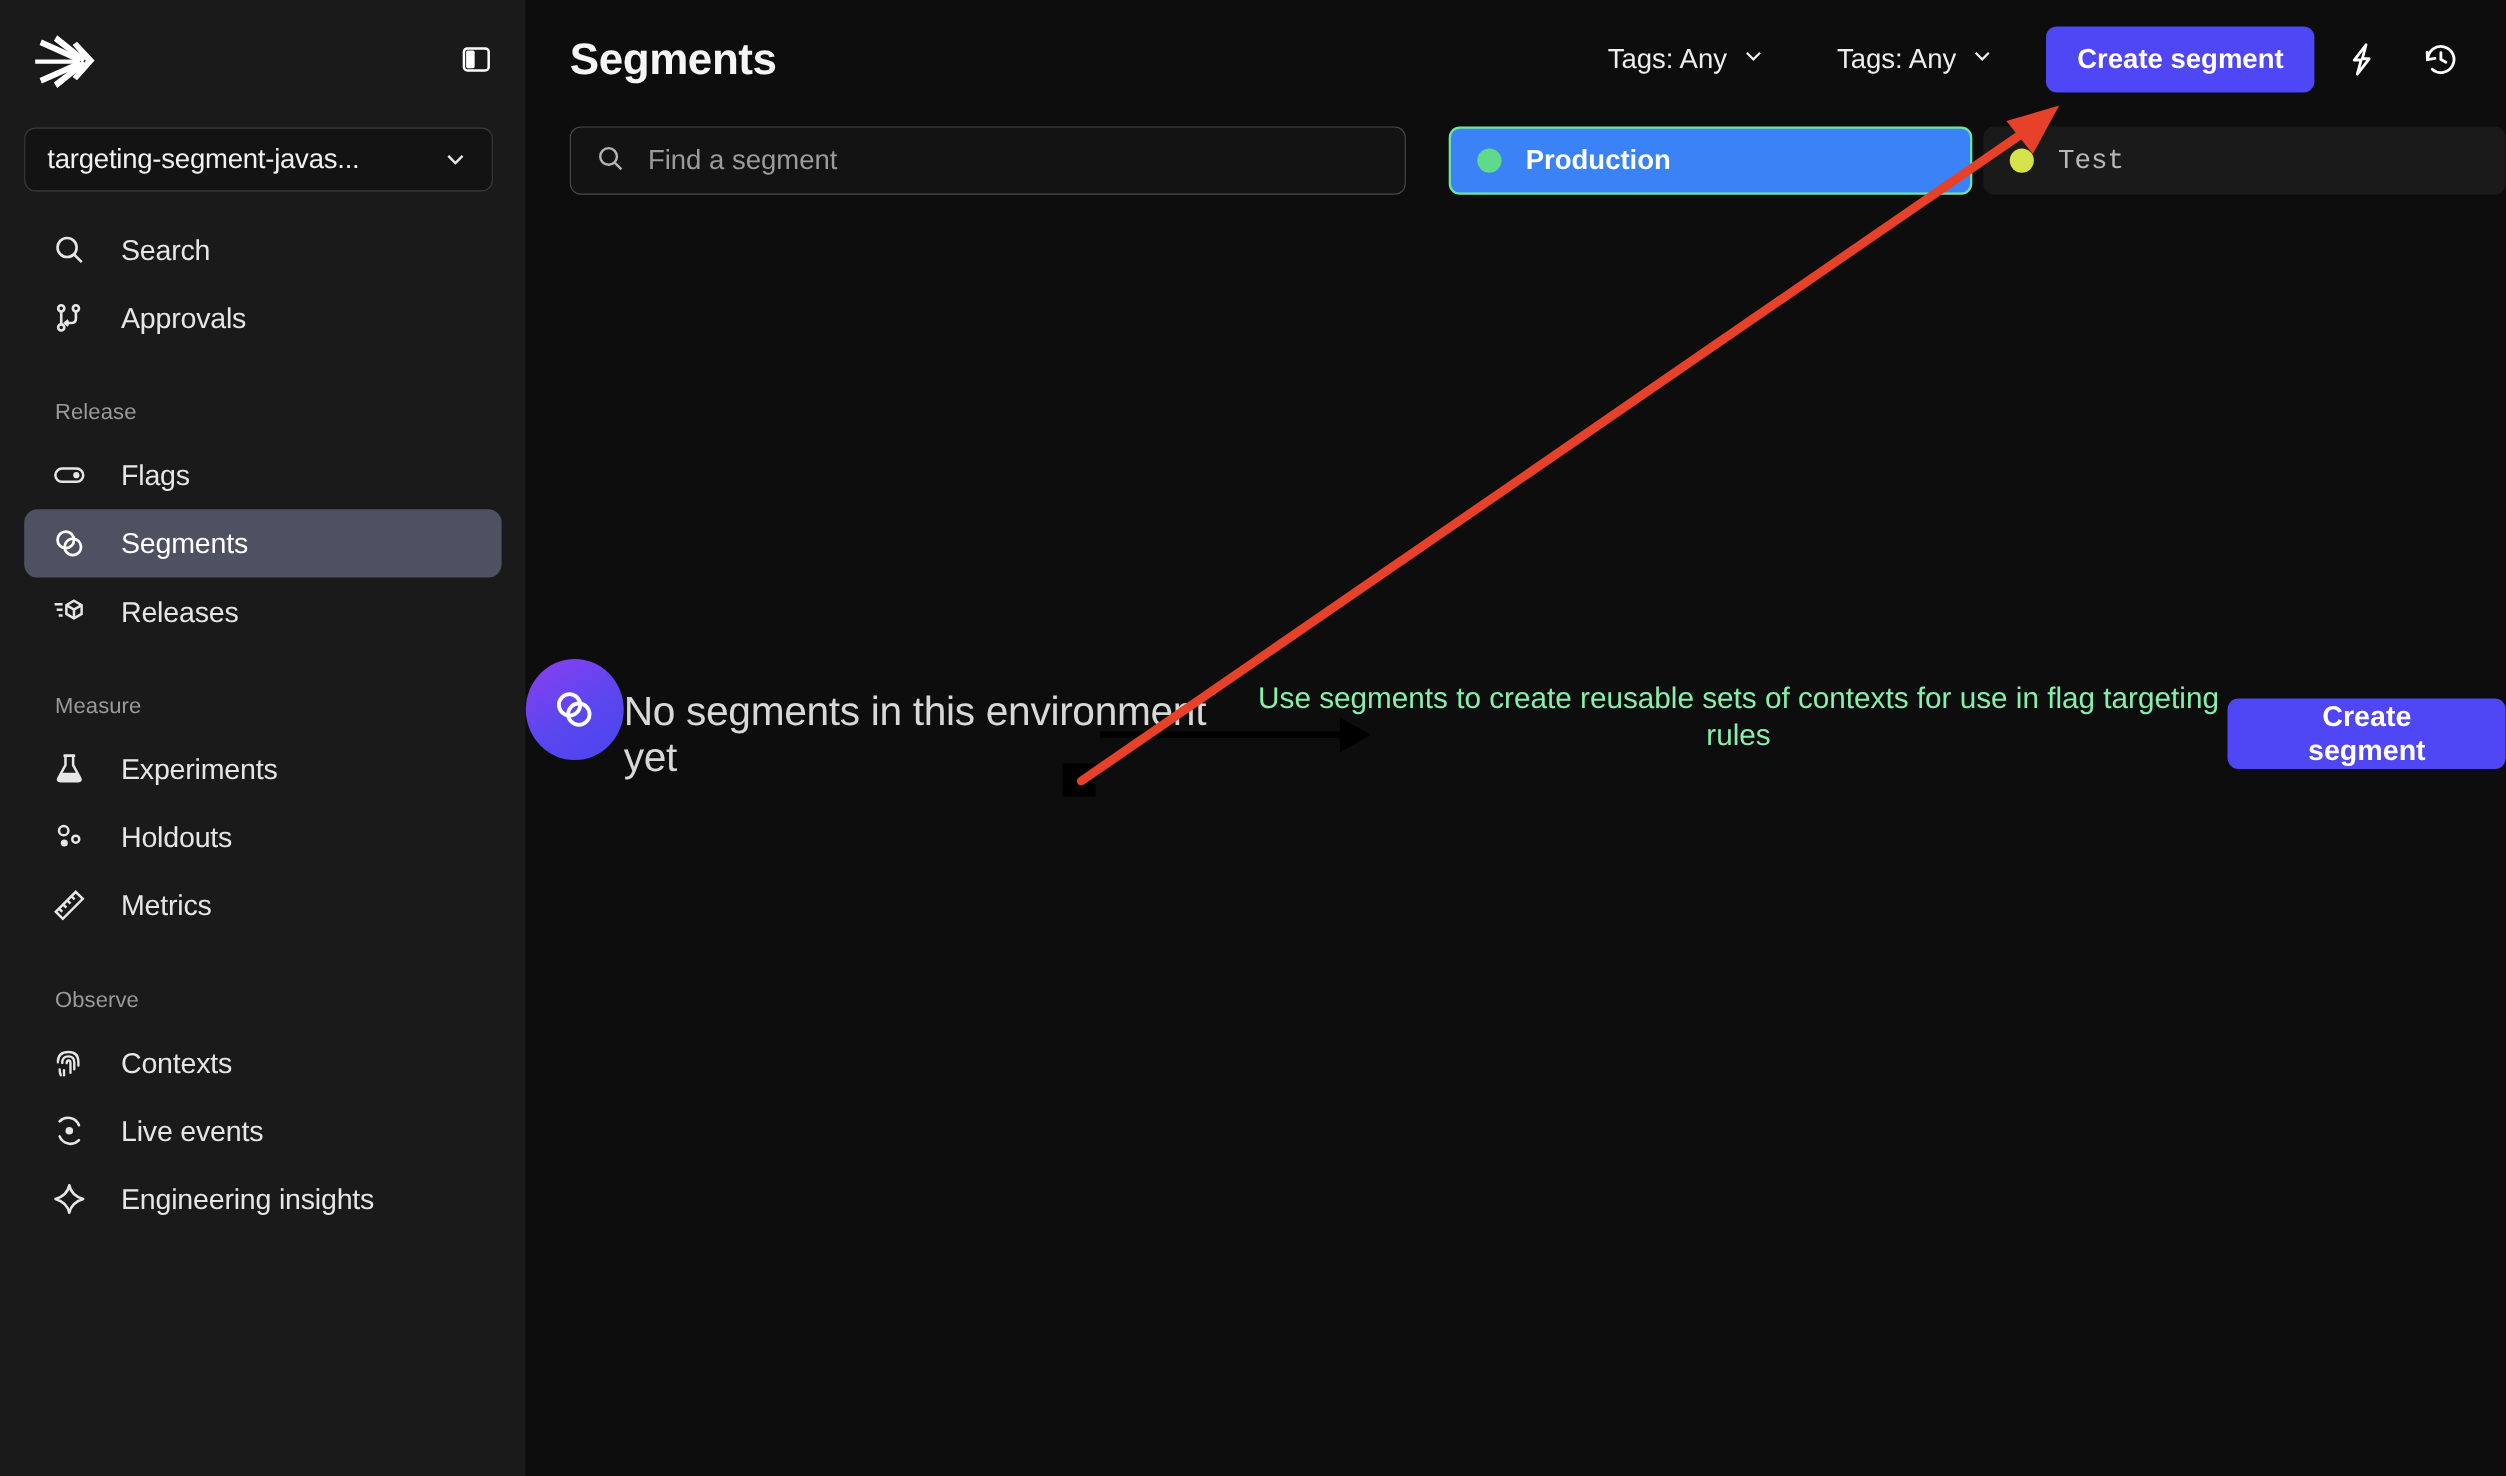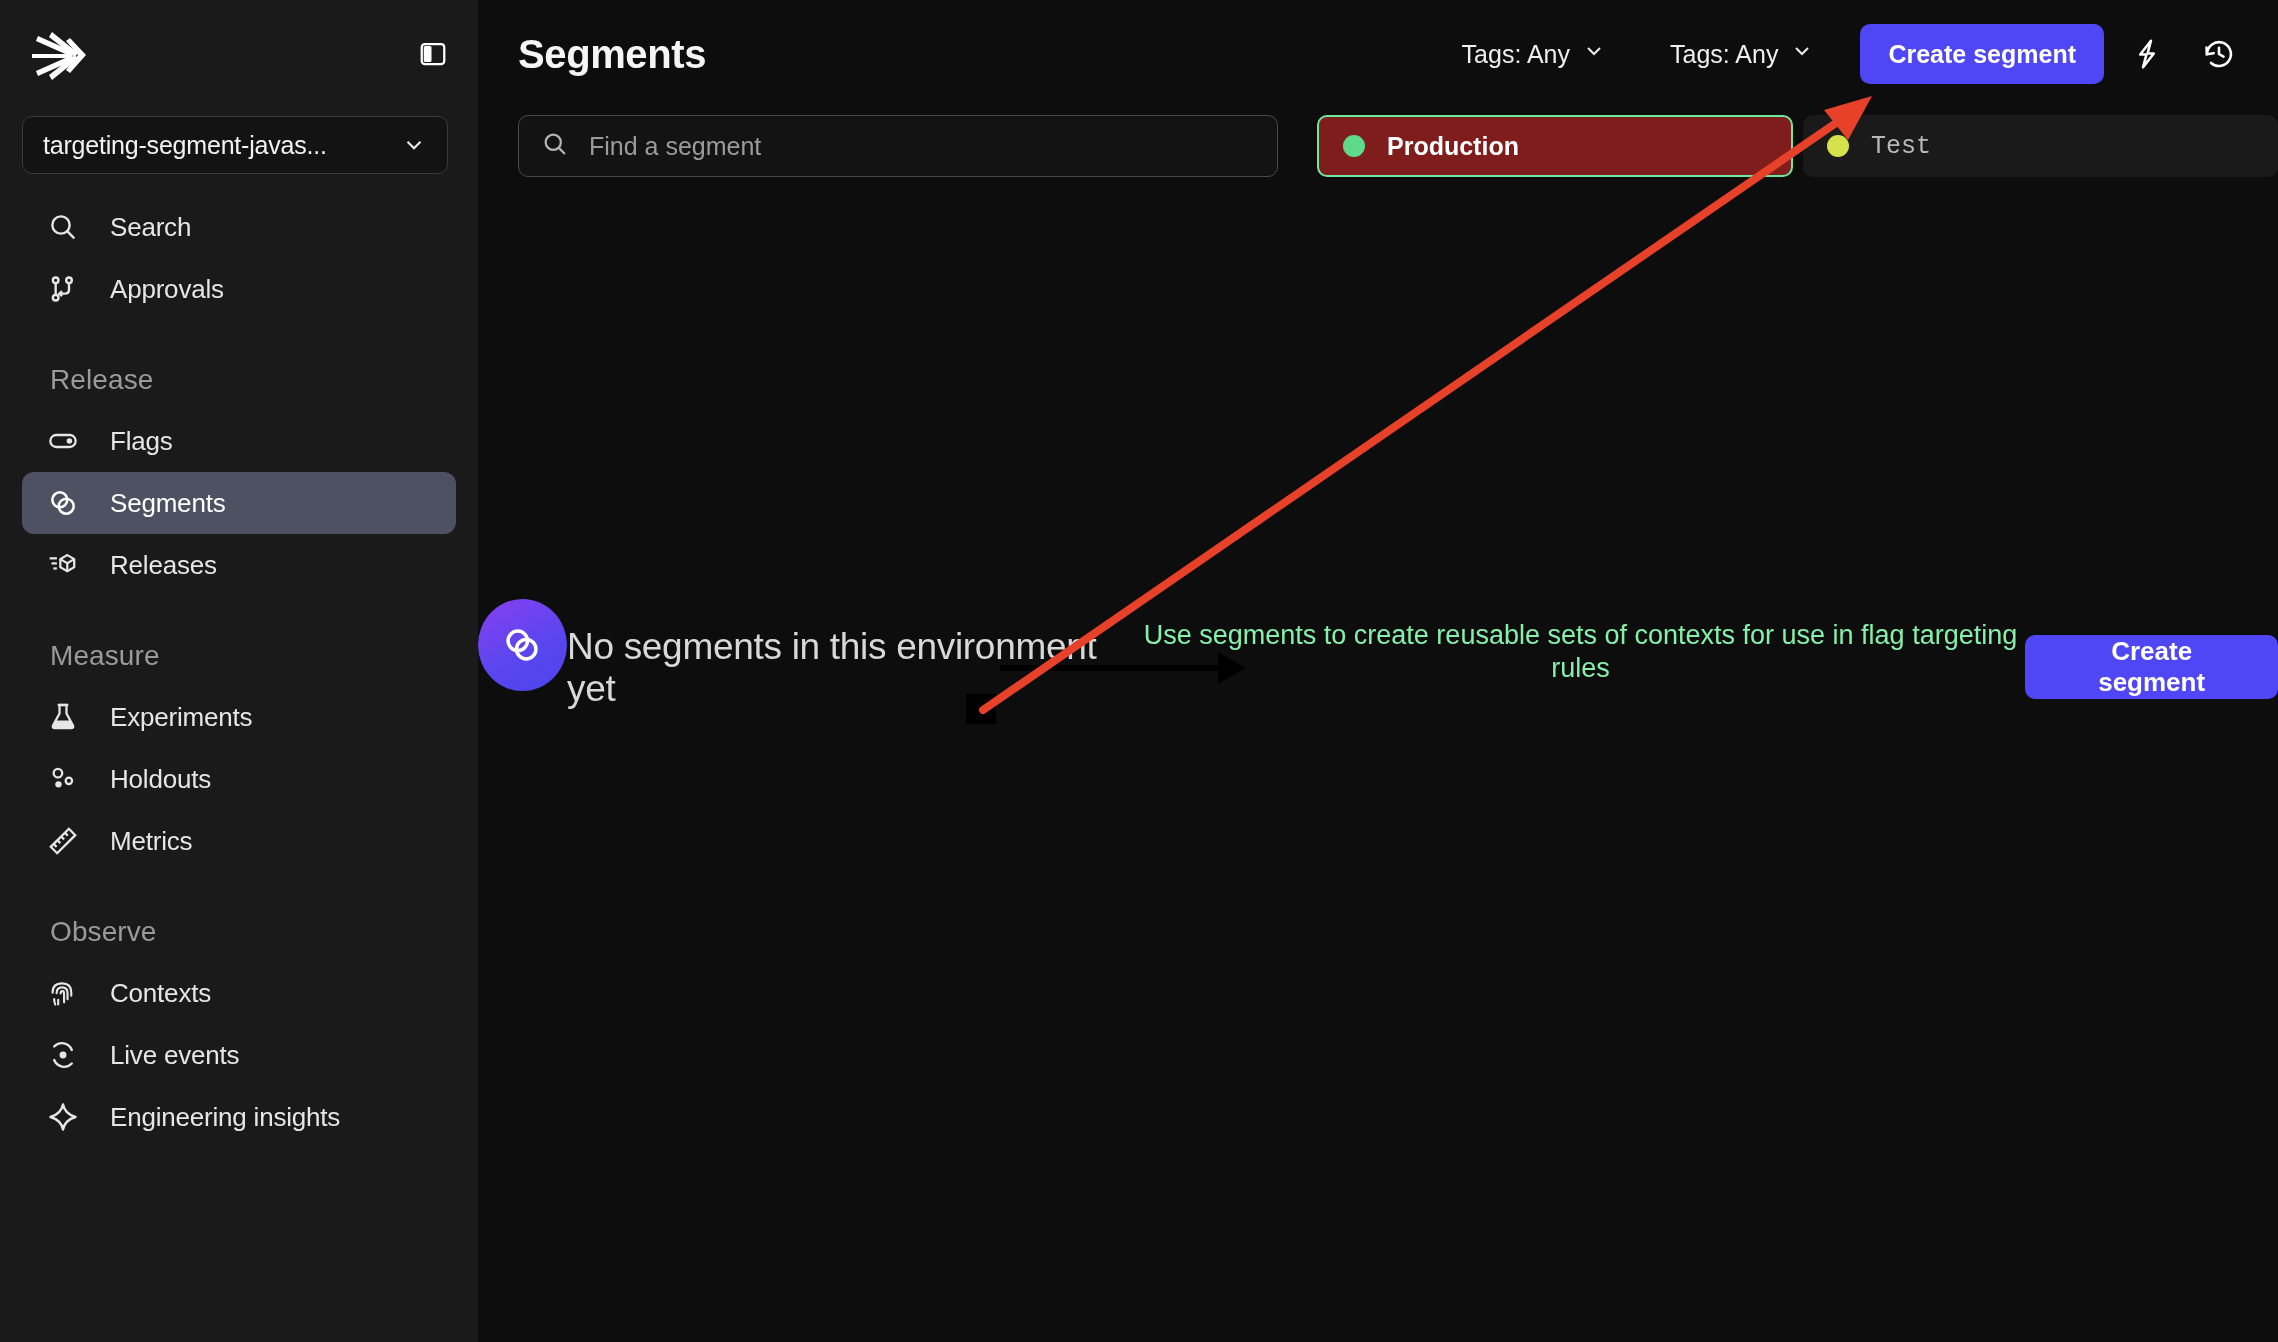--- a/index.html
+++ b/index.html
@@ -65,21 +65,21 @@
   .nav-label {
     margin-left: 28px;
     color: #e6e6e6;
     font-size: 26px;
     letter-spacing: -0.2px;
     white-space: nowrap;
   }
   .nav-item.active .nav-label { color: #ffffff; }
   .nav-section {
     color: #9a9a9a;
-    font-size: 28px;
+    font-size: 20px;
     padding: 0 0 0 50px;
     margin: 44px 0 14px 0;
     letter-spacing: 0.1px;
   }
 
   
   .main {
     flex: 1 1 auto;
     background: #0d0d0d;
     position: relative;
@@ -164,21 +164,21 @@
   }
   .env-tab {
     height: 62px;
     display: flex; align-items: center;
     padding: 0 24px;
     border-radius: 10px;
     cursor: pointer;
     background: #1a1a1a;
   }
   .env-tab.selected {
-    background: #7f1d1d;
+    background: #3b82f6;
     border: 2px solid #6ee7a0;
   }
   .env-tab.prod { width: 476px; }
   .env-tab.test { flex: 1 1 auto; font-family: Liberation Mono, monospace; }
   .env-dot {
     width: 22px; height: 22px; border-radius: 50%;
     flex: 0 0 22px;
   }
   .env-label {
     margin-left: 22px;

